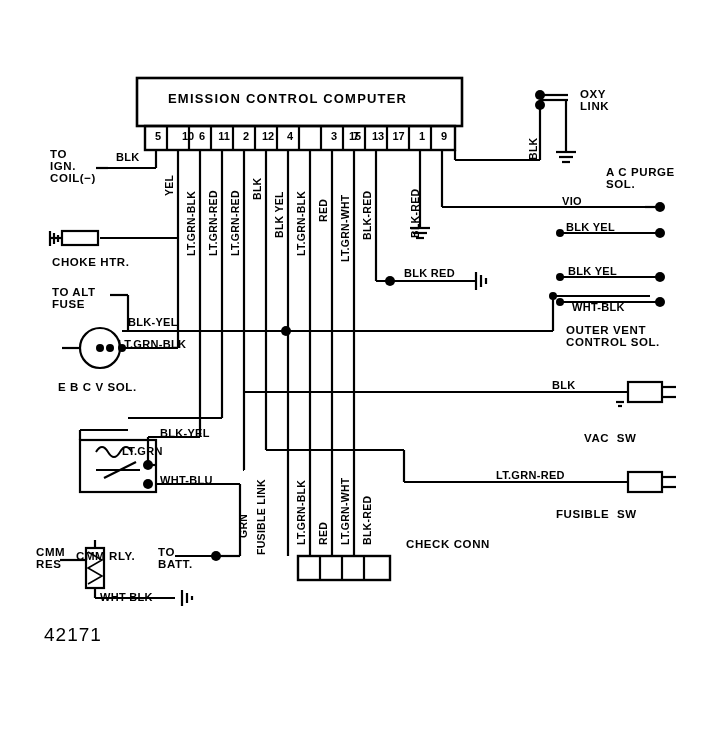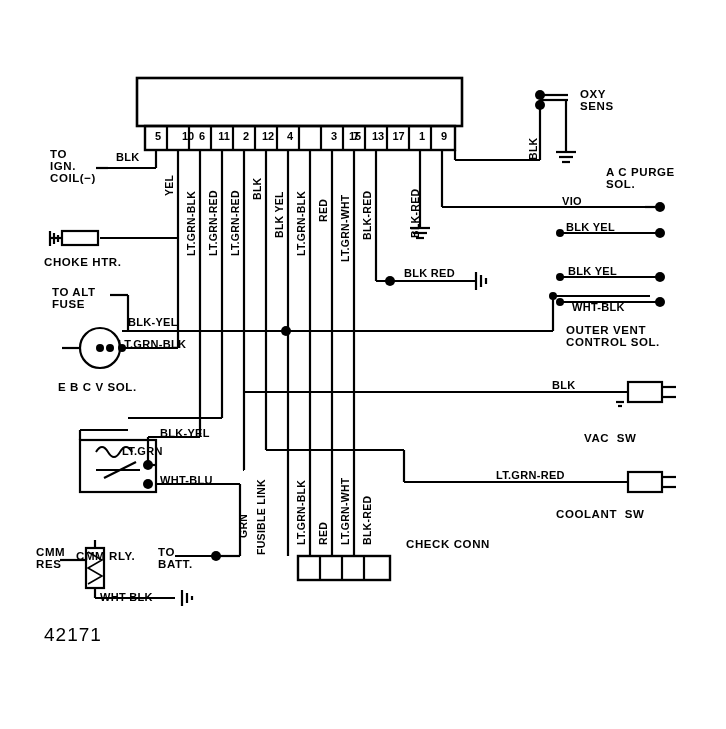--- a/index.html
+++ b/index.html
@@ -189,20 +189,21 @@
       <circle cx="540" cy="105" r="5"></circle>
       <circle cx="216" cy="556" r="5"></circle>
       <circle cx="148" cy="465" r="5"></circle>
       <circle cx="148" cy="484" r="5"></circle>
       <circle cx="122" cy="348" r="4"></circle>
       <circle cx="100" cy="348" r="4"></circle>
       <circle cx="110" cy="348" r="4"></circle>
     </g>
   </svg>
 
+  <div class="lbl ttl" style="left:168px; top:92px;">EMISSION CONTROL COMPUTER</div>
 
   <div class="lbl pin" style="left:148px; top:131px; width:20px;">5</div>
   <div class="lbl pin" style="left:170px; top:131px; width:36px;">10</div>
   <div class="lbl pin" style="left:192px; top:131px; width:20px;">6</div>
   <div class="lbl pin" style="left:214px; top:131px; width:20px;">11</div>
   <div class="lbl pin" style="left:236px; top:131px; width:20px;">2</div>
   <div class="lbl pin" style="left:258px; top:131px; width:20px;">12</div>
   <div class="lbl pin" style="left:280px; top:131px; width:20px;">4</div>
   <div class="lbl pin" style="left:302px; top:131px; width:20px;padding-left:43px;">15</div>
   <div class="lbl pin" style="left:324px; top:131px; width:20px;">3</div>
@@ -241,35 +242,35 @@
   <div class="lbl h" style="left:160px; top:475px;">WHT-BLU</div>
   <div class="lbl h" style="left:100px; top:592px;">WHT BLK</div>
   <div class="lbl h" style="left:562px; top:196px;">VIO</div>
   <div class="lbl h" style="left:566px; top:222px;">BLK YEL</div>
   <div class="lbl h" style="left:568px; top:266px;">BLK YEL</div>
   <div class="lbl h" style="left:572px; top:302px;">WHT-BLK</div>
   <div class="lbl h" style="left:552px; top:380px;">BLK</div>
   <div class="lbl h" style="left:496px; top:470px;">LT.GRN-RED</div>
 
   <div class="lbl h2" style="left:580px; top:88px;">OXY
-SENS</div>
+LINK</div>
   <div class="lbl h2" style="left:50px; top:148px;">TO
 IGN.
 COIL(−)</div>
-  <div class="lbl h2" style="left:44px; top:256px;text-align:right;">CHOKE HTR.</div>
+  <div class="lbl h2" style="left:52px; top:256px;text-align:right;">CHOKE HTR.</div>
   <div class="lbl h2" style="left:52px; top:286px;">TO ALT
 FUSE</div>
   <div class="lbl h2" style="left:58px; top:372px;margin-top:9px;">E B C V SOL.</div>
   <div class="lbl h2" style="left:76px; top:502px;margin-top:48px;">CMM RLY.</div>
   <div class="lbl h2" style="left:36px; top:546px;">CMM
 RES</div>
   <div class="lbl h2" style="left:158px; top:546px;">TO
 BATT.</div>
   <div class="lbl h2" style="left:606px; top:166px;">A C PURGE
 SOL.</div>
   <div class="lbl h2" style="left:566px; top:324px;">OUTER VENT
 CONTROL SOL.</div>
   <div class="lbl h2" style="left:584px; top:432px;">VAC  SW</div>
-  <div class="lbl h2" style="left:556px; top:508px;">COOLANT  SW</div>
+  <div class="lbl h2" style="left:556px; top:508px;">FUSIBLE  SW</div>
 
   <div class="lbl h2" style="left:406px; top:538px;">CHECK CONN</div>
   <div class="lbl num" style="left:44px; top:625px;">42171</div>
 </div>
 
 </body></html>

